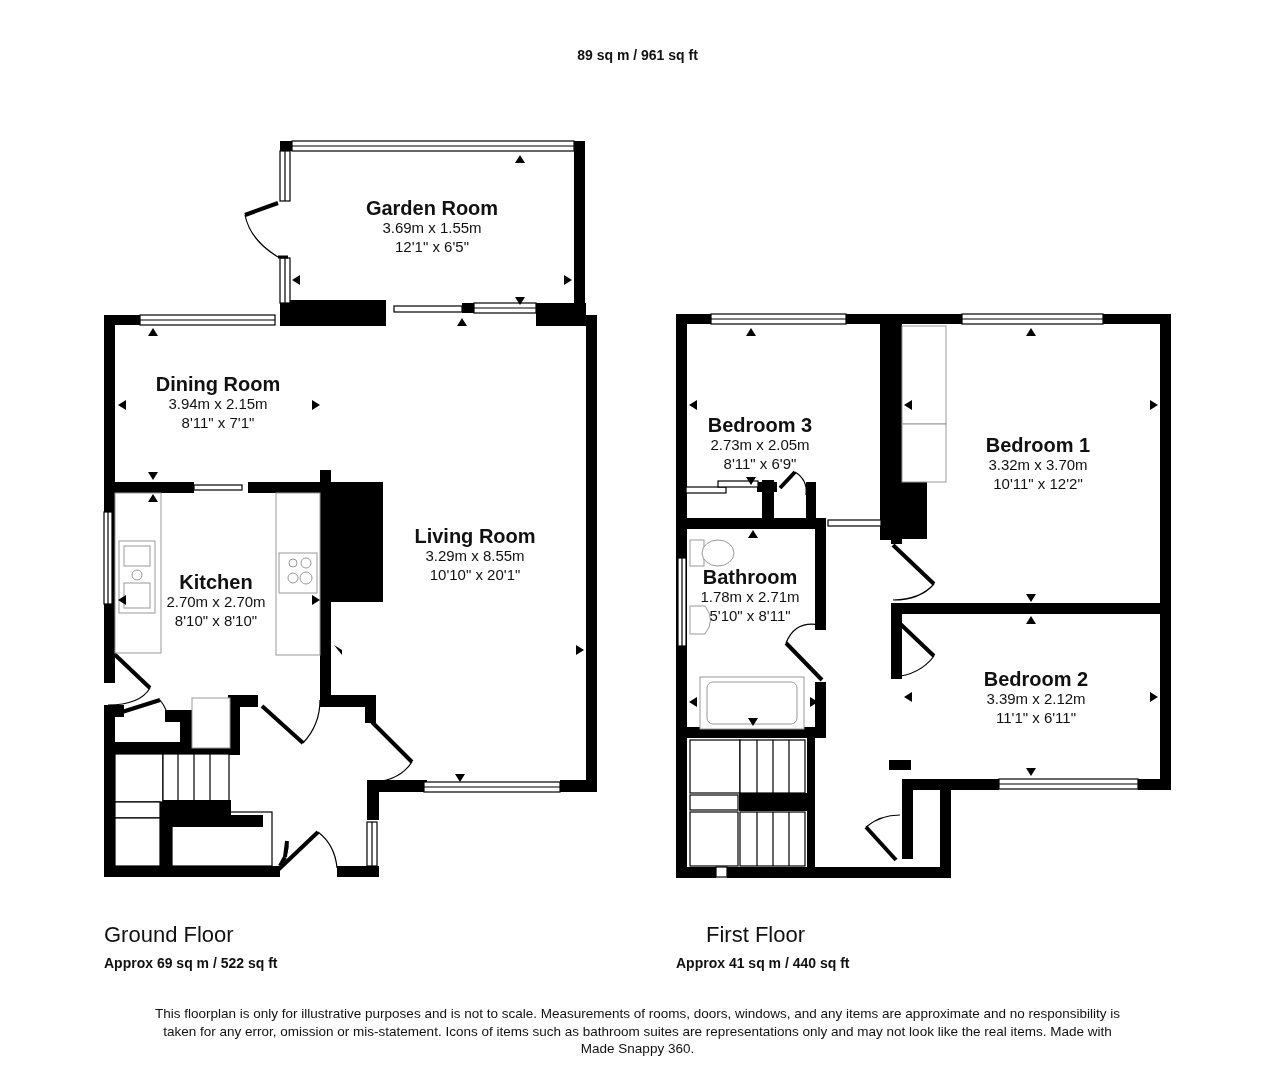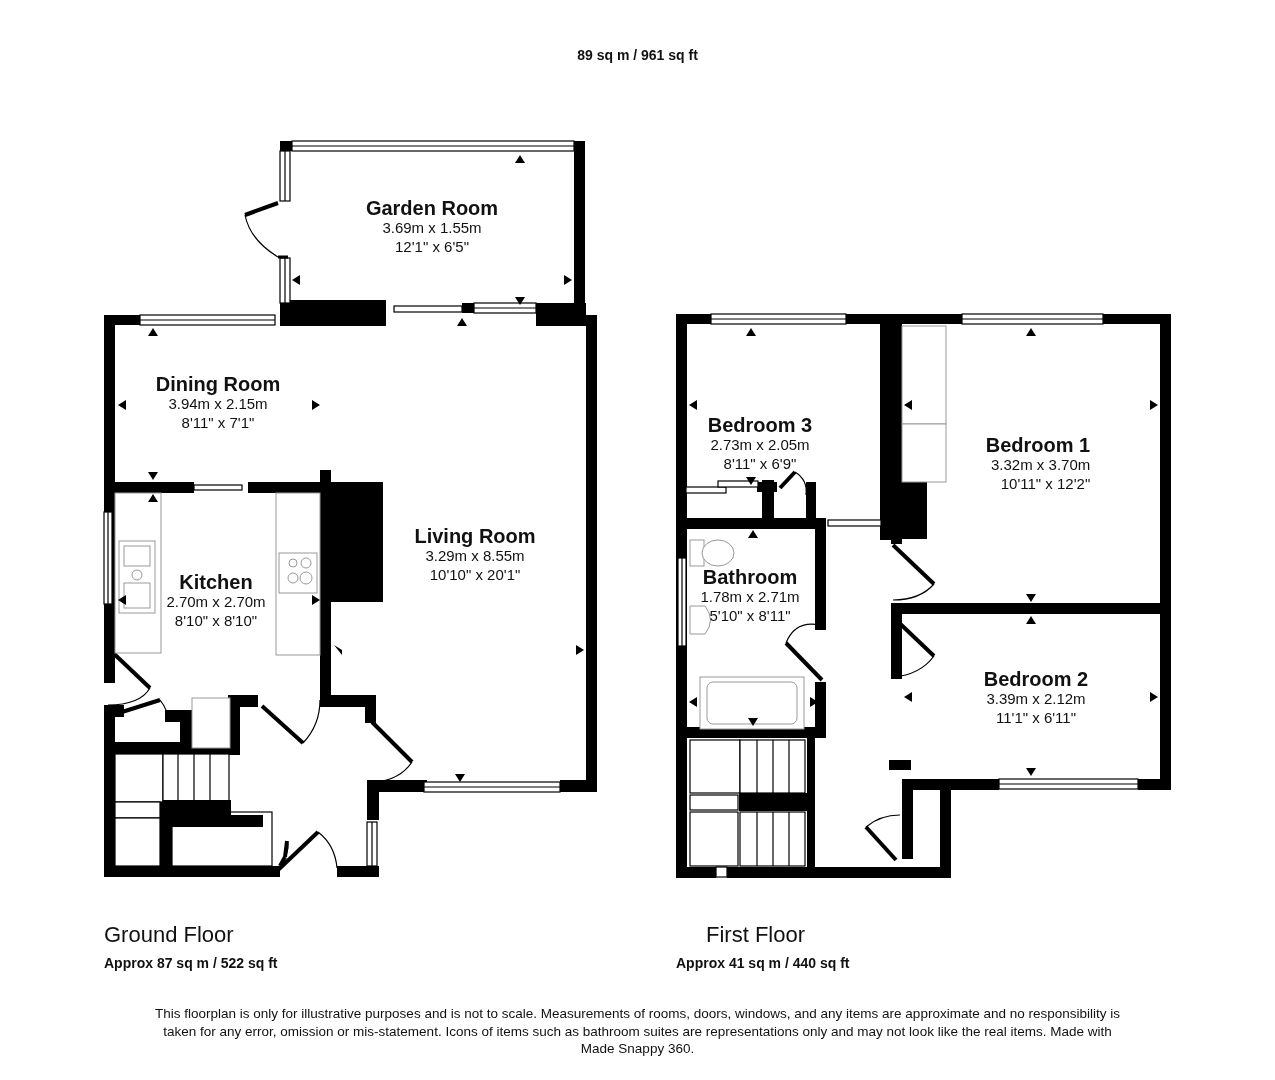--- a/index.html
+++ b/index.html
@@ -266,34 +266,34 @@
   <div class="room-name">Living Room</div>
   <div>3.29m x 8.55m</div>
   <div>10'10" x 20'1"</div>
 </div>
 
 <div class="room-label" style="left:760px; top:375px;margin-top:41px;">
   <div class="room-name">Bedroom 3</div>
   <div>2.73m x 2.05m</div>
   <div>8'11" x 6'9"</div>
 </div>
-<div class="room-label" style="left:1038px; top:436px;text-align:right;">
+<div class="room-label" style="left:1038px; top:436px;">
   <div class="room-name">Bedroom 1</div>
   <div>3.32m x 3.70m</div>
   <div>10'11" x 12'2"</div>
 </div>
 <div class="room-label" style="left:750px; top:568px;">
   <div class="room-name">Bathroom</div>
   <div>1.78m x 2.71m</div>
   <div>5'10" x 8'11"</div>
 </div>
 <div class="room-label" style="left:1036px; top:670px;">
   <div class="room-name">Bedroom 2</div>
   <div>3.39m x 2.12m</div>
   <div>11'1" x 6'11"</div>
 </div>
 
 <div class="floor-label" style="left:104px; top:922px;">Ground Floor</div>
-<div class="floor-area" style="left:104px; top:955px;">Approx 87 sq m / 522 sq ft</div>
+<div class="floor-area" style="left:104px; top:955px;">Approx 69 sq m / 522 sq ft</div>
 <div class="floor-label" style="left:676px; top:922px;margin-left:30px;">First Floor</div>
 <div class="floor-area" style="left:676px; top:955px;">Approx 41 sq m / 440 sq ft</div>
 
 <div class="disclaimer">This floorplan is only for illustrative purposes and is not to scale. Measurements of rooms, doors, windows, and any items are approximate and no responsibility is taken for any error, omission or mis-statement. Icons of items such as bathroom suites are representations only and may not look like the real items. Made with Made Snappy 360.</div>
 
 </body></html>

